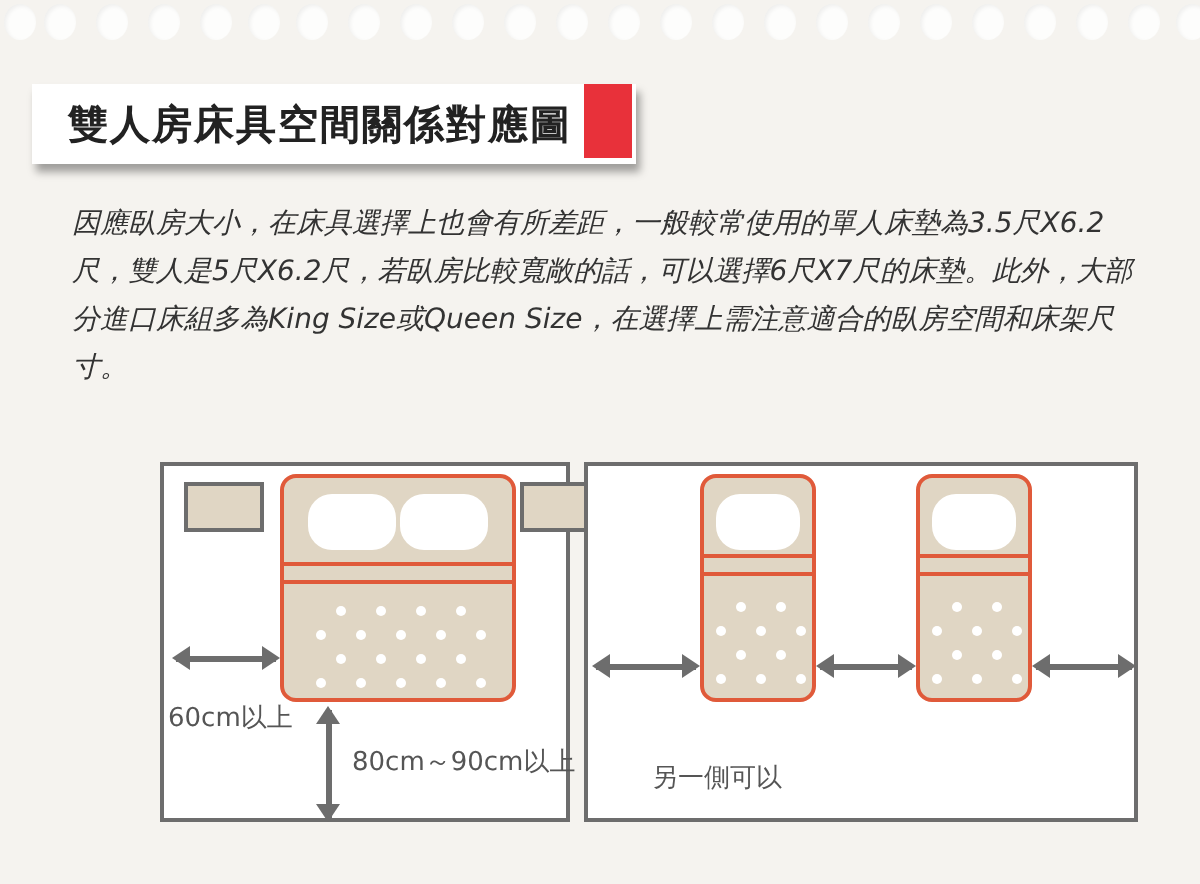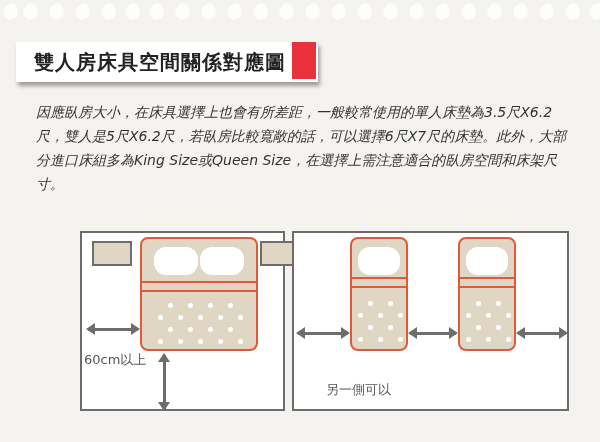--- a/index.html
+++ b/index.html
@@ -87,20 +87,21 @@
       <div class="dot" style="left:86px;top:88px"></div>
     <div class="dot" style="left:16px;top:100px"></div>
       <div class="dot" style="left:36px;top:100px"></div>
       <div class="dot" style="left:56px;top:100px"></div>
       <div class="dot" style="left:76px;top:100px"></div>
       <div class="dot" style="left:96px;top:100px"></div>
   </div>
   <div class="arrow-h" style="left:6px;top:95px;width:50px;"></div>
   <div class="label" style="left:2px;top:118px;">60cm以上</div>
   <div class="arrow-v" style="left:81px;top:122px;height:54px;"></div>
+  <div class="label" style="left:94px;top:140px;">80cm～90cm以上</div>
 </div>
 
 <div class="panel p2">
   <div class="bed" style="left:56px;top:4px;width:58px;height:114px;">
     <div class="pillow" style="left:6px;top:8px;width:42px;height:28px;"></div>
     <div class="band" style="top:38px;"></div>
     <div class="dot" style="left:16px;top:62px"></div>
       <div class="dot" style="left:36px;top:62px"></div>
     <div class="dot" style="left:6px;top:74px"></div>
       <div class="dot" style="left:26px;top:74px"></div>

